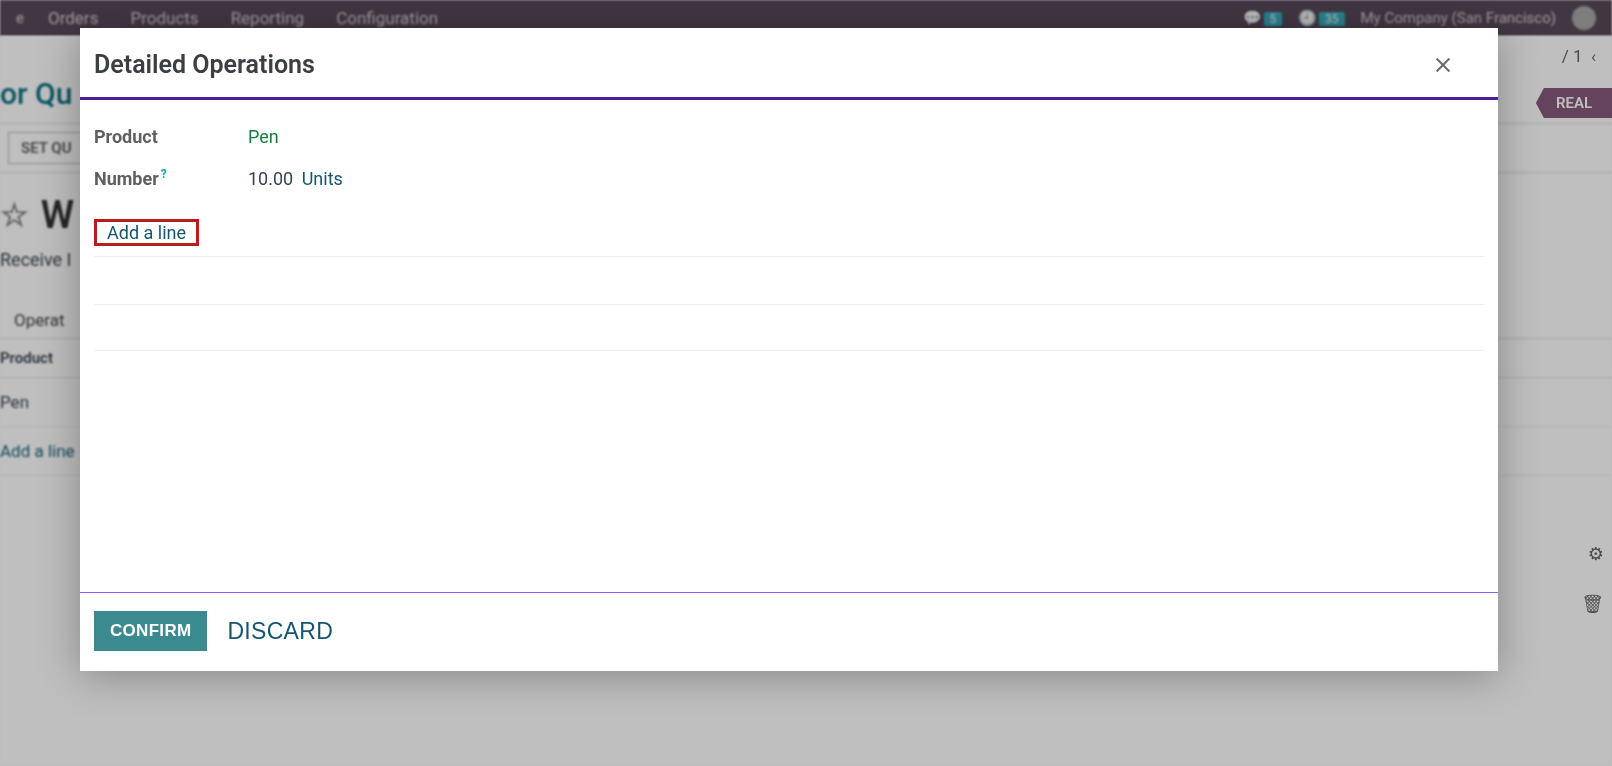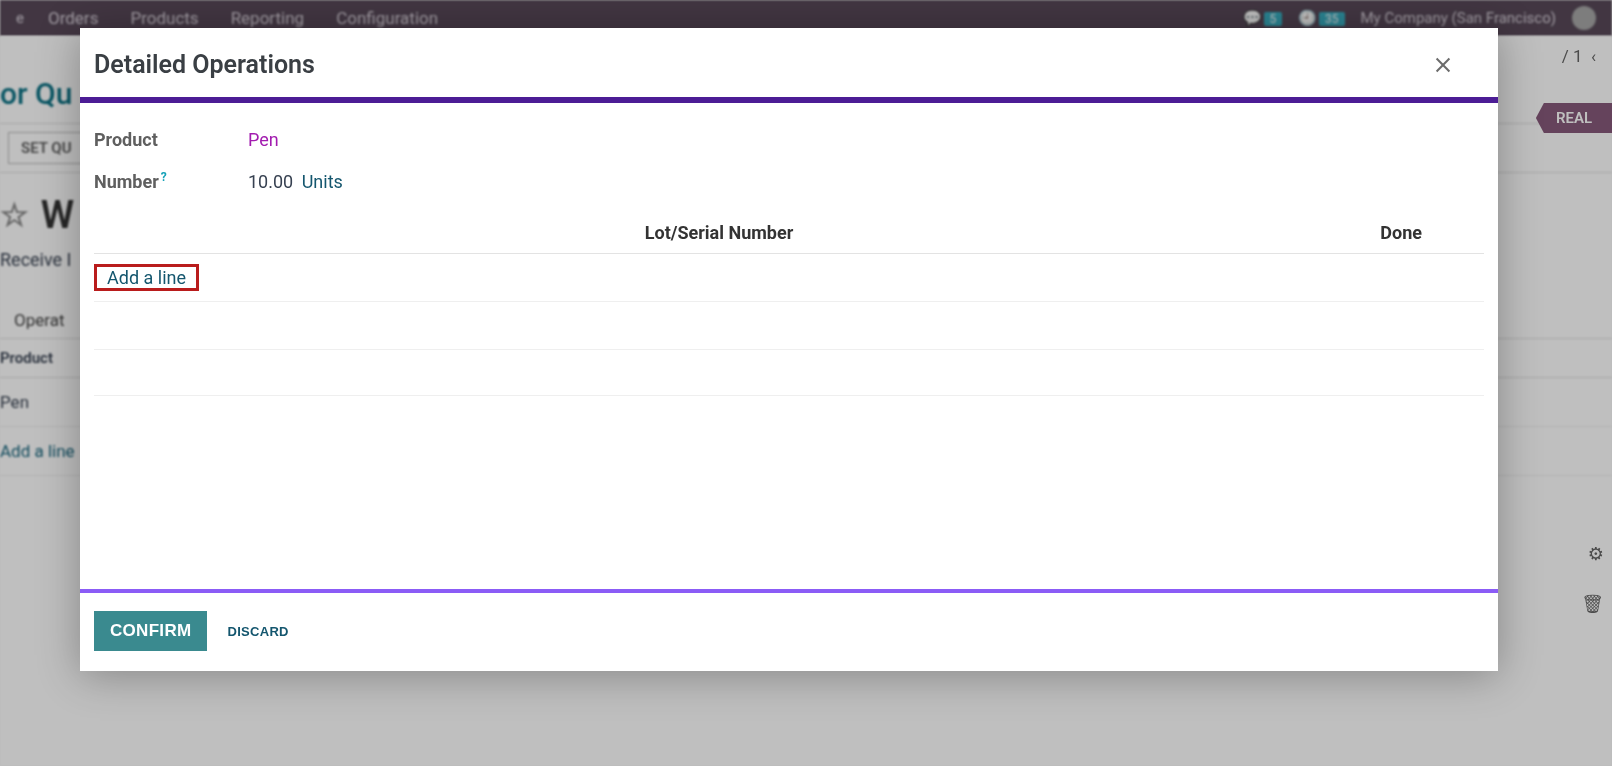--- a/index.html
+++ b/index.html
@@ -53,42 +53,42 @@
     .bg-btn { border: 1px solid #bbb; padding: 6px 12px; font-weight: 600; color: #5c5c5c; background: #fff; margin-left: 8px; }
     .bg-title { font-size: 38px; font-weight: 600; color: #333; display: flex; align-items: center; gap: 12px; margin-top: 20px; }
     .bg-star { font-size: 32px; color: #888; }
     .bg-field-row { padding: 12px 0; font-size: 18px; }
     .bg-tabs { border-bottom: 1px solid #ddd; padding: 8px 0; margin-top: 20px; }
     .bg-tab { padding: 8px 14px; font-size: 17px; color: #444; }
     .bg-table-head { font-weight: 600; padding: 10px 0; border-bottom: 1px solid #ddd; }
     .bg-table-row { padding: 14px 0; border-bottom: 1px solid #eee; font-size: 17px; }
     .bg-link { color: #17657d; }
     .bg-pager { position: absolute; right: 16px; top: 46px; color: #666; font-size: 17px; }
-    .bg-stage { position: absolute; right: 0; top: 103px; background: #875A7B; color: #fff; padding: 6px 20px; font-weight: 600; clip-path: polygon(8px 0, 100% 0, 100% 100%, 8px 100%, 0 50%); }
+    .bg-stage { position: absolute; right: 0; top: 88px; background: #875A7B; color: #fff; padding: 6px 20px; font-weight: 600; clip-path: polygon(8px 0, 100% 0, 100% 100%, 8px 100%, 0 50%); }
     .bg-avatar { width: 24px; height: 24px; border-radius: 50%; background: #999; }
     .bg-trash { position: absolute; right: 8px; top: 593px; color: #666; font-size: 18px; }
     .bg-config { position: absolute; right: 8px; top: 543px; color: #666; font-size: 18px; }
 
     
     .modal {
       position: absolute;
       top: 28px;
       left: 80px;
       right: 114px;
       bottom: 95px;
       background: #fff;
       box-shadow: 0 4px 40px rgba(0,0,0,0.3);
       display: flex;
       flex-direction: column;
     }
     .modal-header {
       display: flex;
       align-items: center;
       padding: 22px 44px 18px 14px;
-      border-bottom: 6px solid #4c1d95;
+      border-bottom: 3px solid #4c1d95;
     }
     .modal-title {
       font-size: 25px;
       font-weight: 600;
       color: #3a3f44;
     }
     .close-icon {
       margin-left: auto;
       width: 22px;
       height: 22px;
@@ -112,21 +112,21 @@
       color: #5f5f5f;
       font-weight: bold;
     }
     .help-sup {
       color: #17a2b8;
       font-size: 12px;
       vertical-align: super;
       margin-left: 2px;
     }
     .field-value { color: #374151; }
-    .link-val { color: #a21caf; }
+    .link-val { color: #15803d; }
     .uom { color: #14566e; margin-left: 4px; }
 
     .modal-table {
       margin-top: 14px;
     }
     .modal-thead {
       display: flex;
       font-weight: 700;
       font-size: 18px;
       color: #333;
@@ -155,42 +155,42 @@
     .modal-spacer {
       height: 46px;
       border-bottom: 1px solid #efefef;
       margin-top: 2px;
     }
     .modal-spacer2 {
       height: 46px;
       border-bottom: 1px solid #efefef;
     }
     .modal-footer {
-      border-top: 4px solid #8b5cf6;
+      border-top: 1px solid #8b5cf6;
       padding: 18px 14px 20px 14px;
       display: flex;
       align-items: center;
       gap: 20px;
     }
     .btn-confirm {
       background: #3a8a8f;
       color: #fff;
       border: none;
       padding: 10px 16px;
       font-weight: 700;
       font-size: 17px;
       cursor: pointer;
       letter-spacing: 0.3px;
     }
     .btn-discard {
       background: transparent;
       border: none;
       color: #14566e;
-      font-weight: 700;
-      font-size: 13px;
+      font-weight: 400;
+      font-size: 23px;
       cursor: pointer;
       letter-spacing: 0.3px;
     }
   </style>
 </head>
 <body>
 
 <div class="bg-nav">
   <span>e</span>
   <div class="menu">
@@ -249,24 +249,20 @@
       <div class="field-label">
         <span>Number</span><span class="help-sup">?</span>
       </div>
       <div class="field-value">
         <span>10.00</span>
         <span class="uom">Units</span>
       </div>
     </div>
 
     <div class="modal-table">
-      <div class="modal-thead">
-        <div class="col-lot">Lot/Serial Number</div>
-        <div class="col-done">Done</div>
-      </div>
       <div class="modal-add-row">
         <span class="highlight-box">
           <span class="add-line-link">Add a line</span>
         </span>
       </div>
       <div class="modal-spacer"></div>
       <div class="modal-spacer2"></div>
     </div>
   </div>
 

